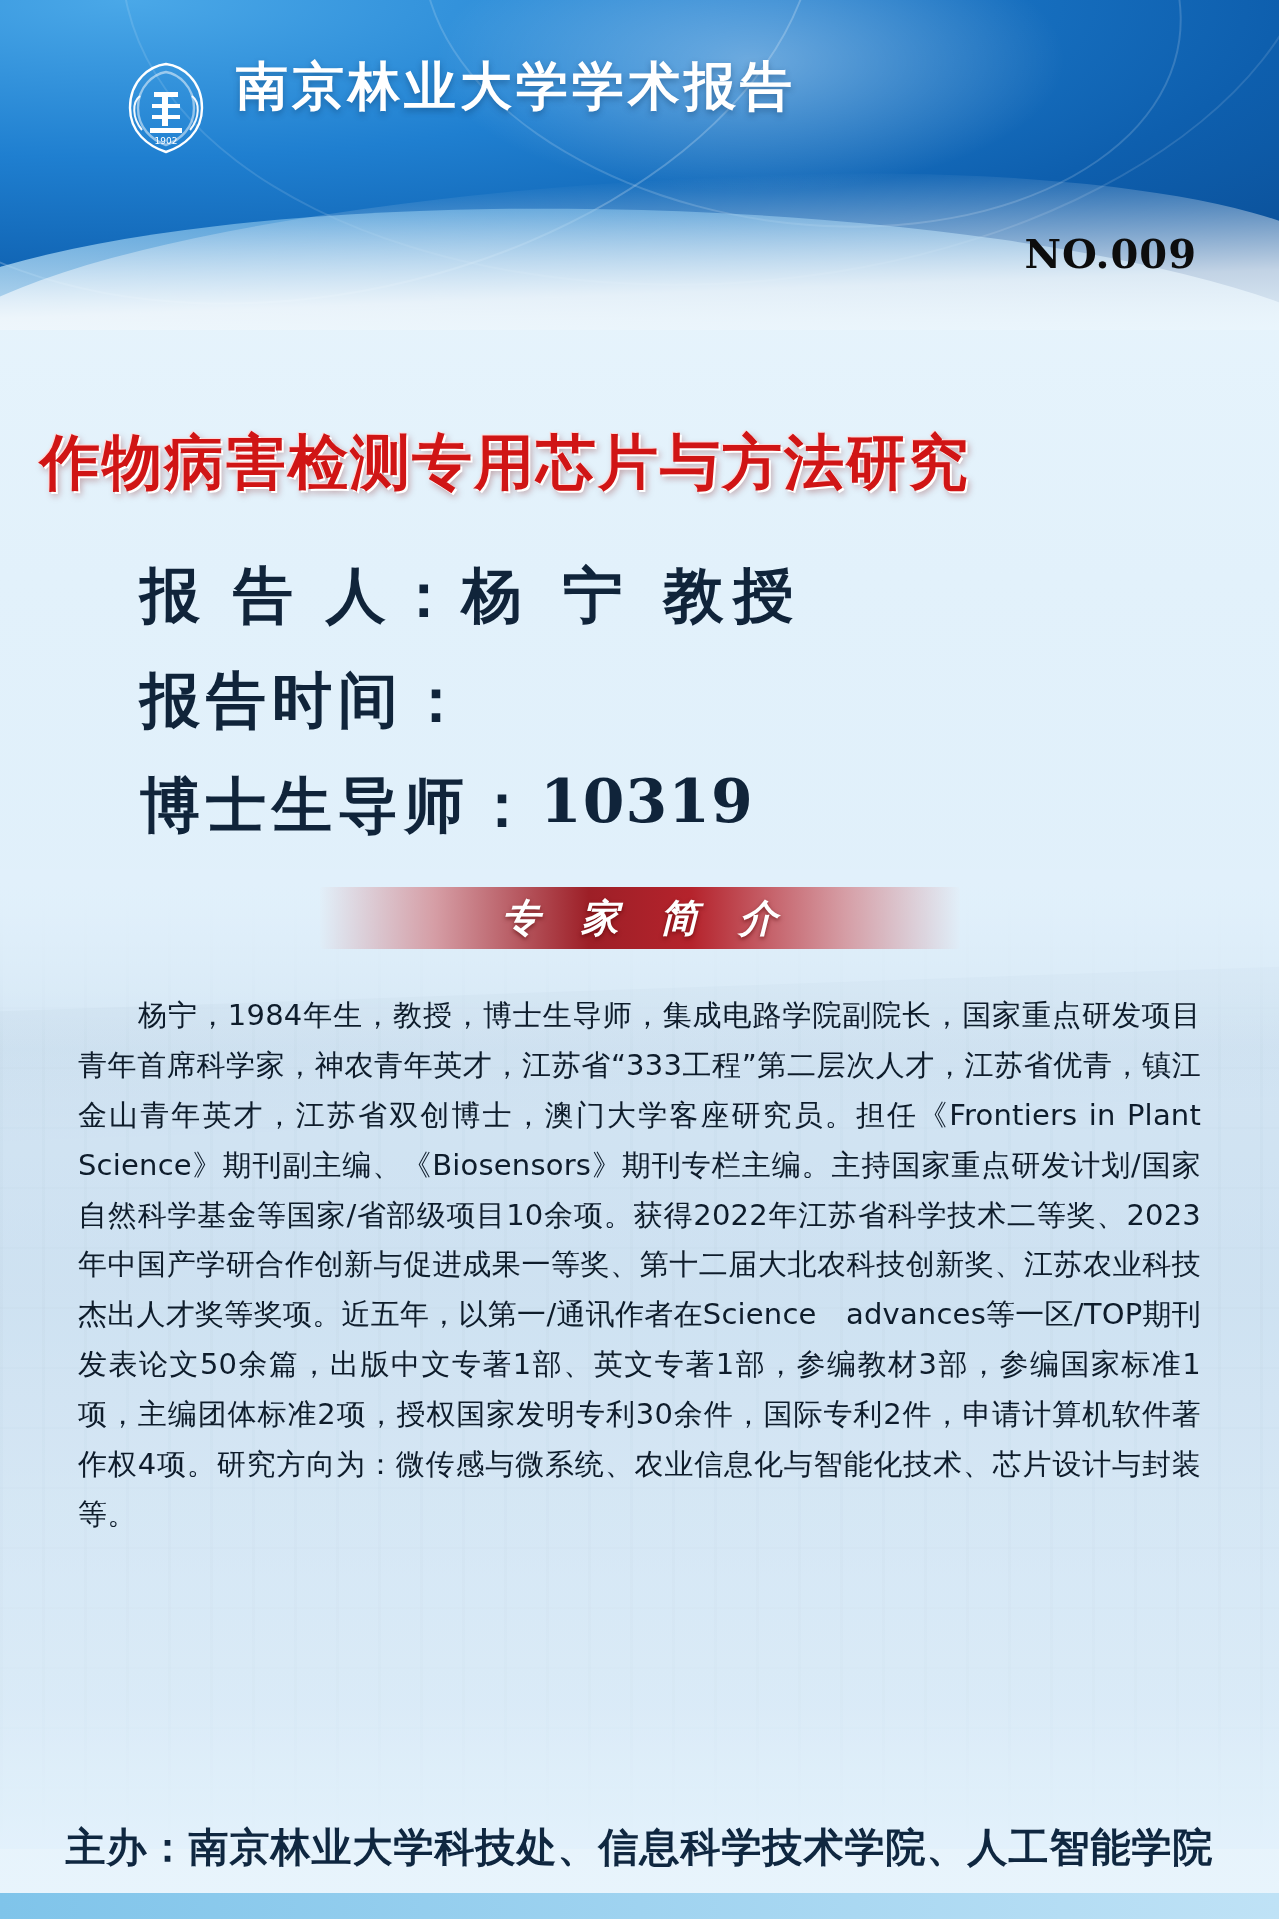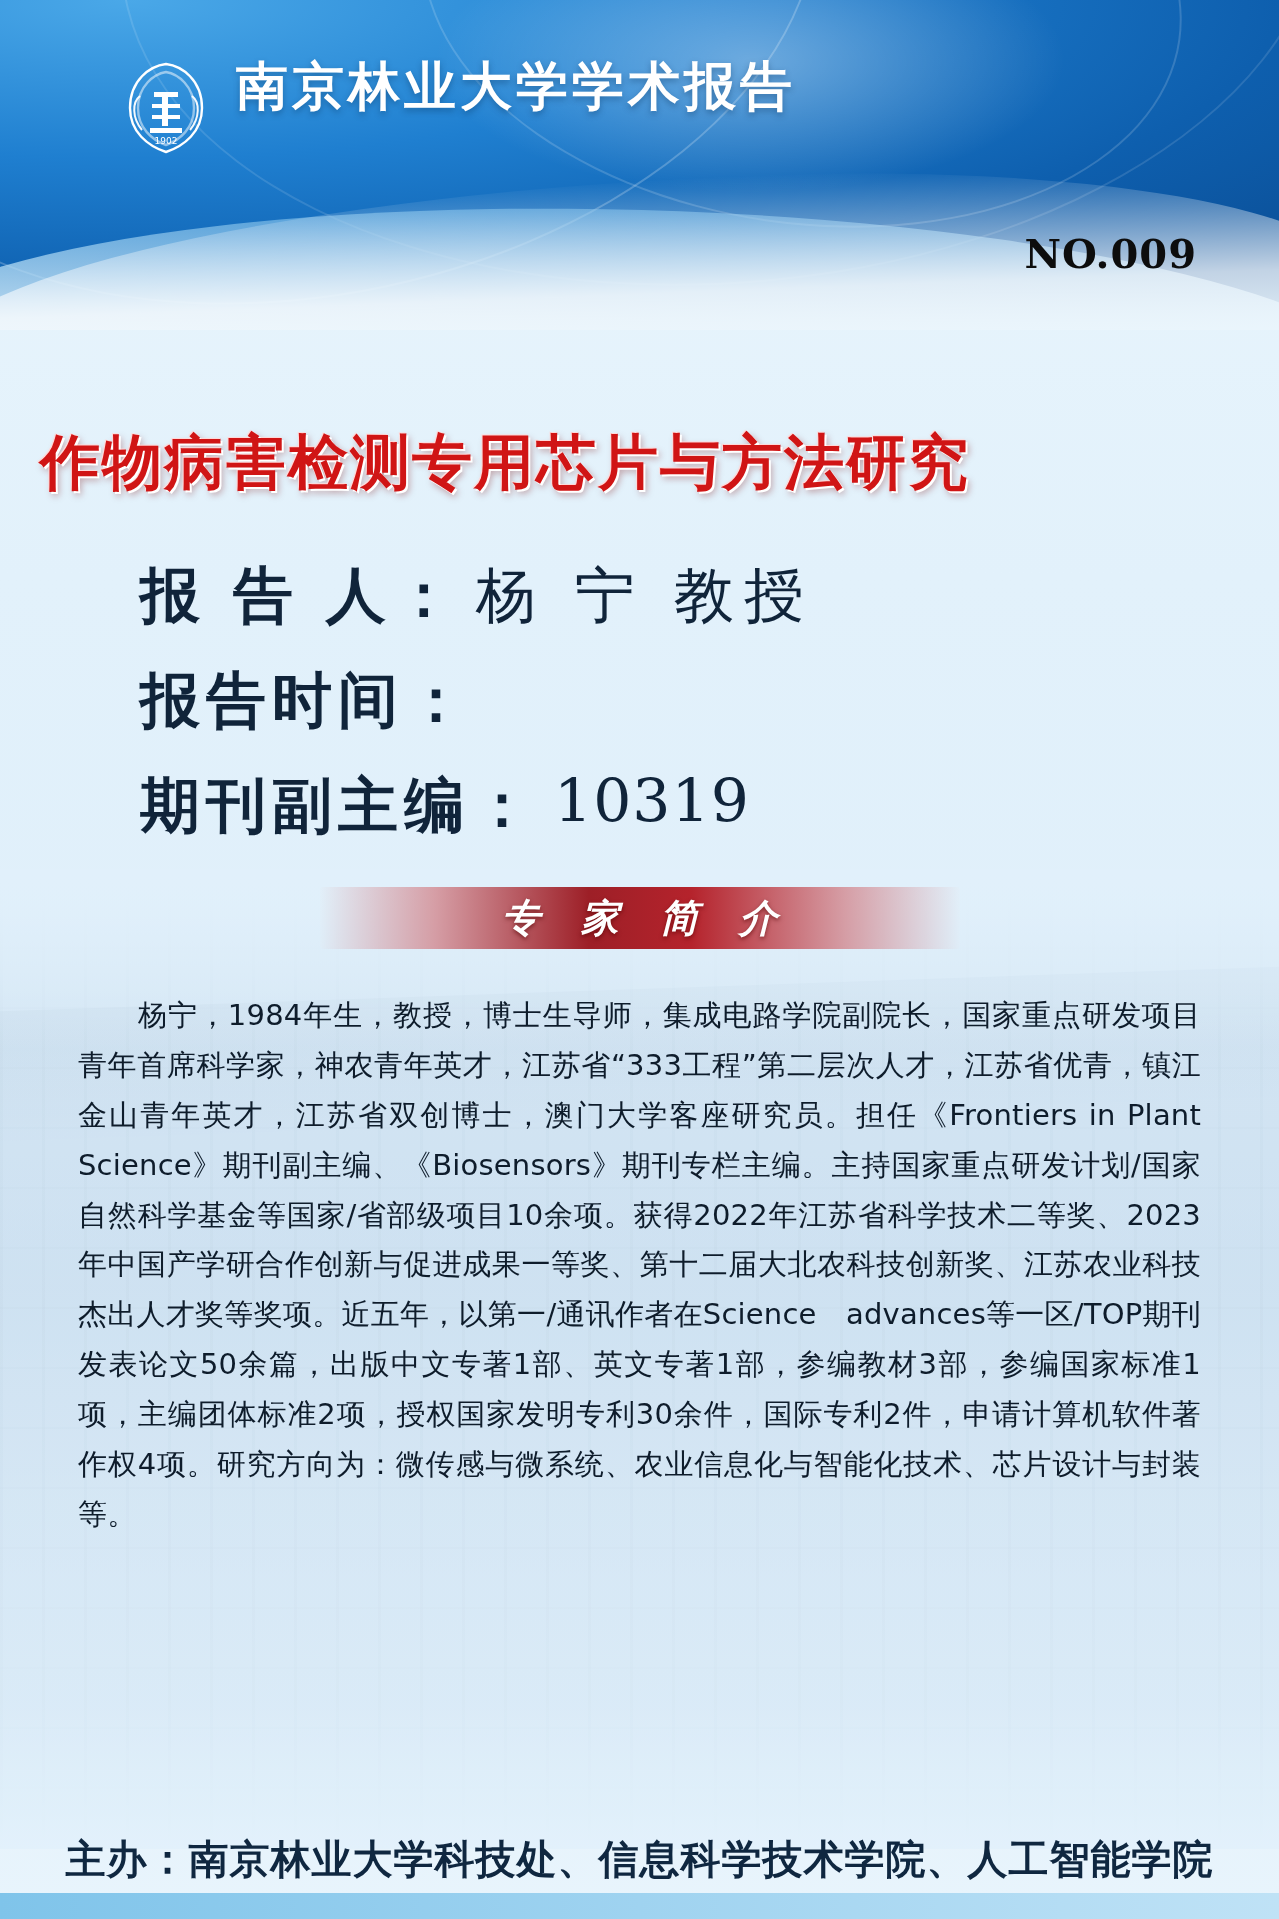--- a/index.html
+++ b/index.html
@@ -172,22 +172,22 @@
     font-size: 60px;
     color: #10243a;
     font-weight: bold;
   }
   .meta-label {
     letter-spacing: 6px;
     white-space: nowrap;
   }
   .meta-colon { padding: 0 2px; }
   .meta-value {
-    margin-left: 20px;
-    font-weight: normal;
+    margin-left: 6px;
+    font-weight: bold;
     letter-spacing: 1px;
     white-space: nowrap;
   }
   .meta-value.name { letter-spacing: 10px; }
 
   
   .banner-wrap {
     position: relative;
     z-index: 4;
     margin-top: 40px;
@@ -233,21 +233,21 @@
     text-align: justify;
     text-indent: 60px;
     letter-spacing: 0.2px;
   }
 
   
   .footer {
     position: absolute;
     left: 0;
     right: 0;
-    bottom: 32px;
+    bottom: 44px;
     z-index: 5;
     text-align: center;
     font-family: "DejaVu Serif", "Liberation Serif", serif;
     font-weight: bold;
     font-size: 40px;
     color: #0f2740;
     letter-spacing: 1px;
   }
   .footer-bar {
     position: absolute;
@@ -310,21 +310,21 @@
     <div class="meta-row">
       <span class="meta-label">报 告 人</span>
       <span class="meta-colon">：</span>
       <span class="meta-value name">杨  宁  教授</span>
     </div>
     <div class="meta-row">
       <span class="meta-label">报告时间</span>
       <span class="meta-colon">：</span>
     </div>
     <div class="meta-row">
-      <span class="meta-label">期刊副主编</span>
+      <span class="meta-label">博士生导师</span>
       <span class="meta-colon">：</span>
       <span class="meta-value">10319</span>
     </div>
   </div>
 
   <div class="banner-wrap">
     <div class="banner">
       <span class="banner-text">专 家 简 介</span>
     </div>
   </div>

